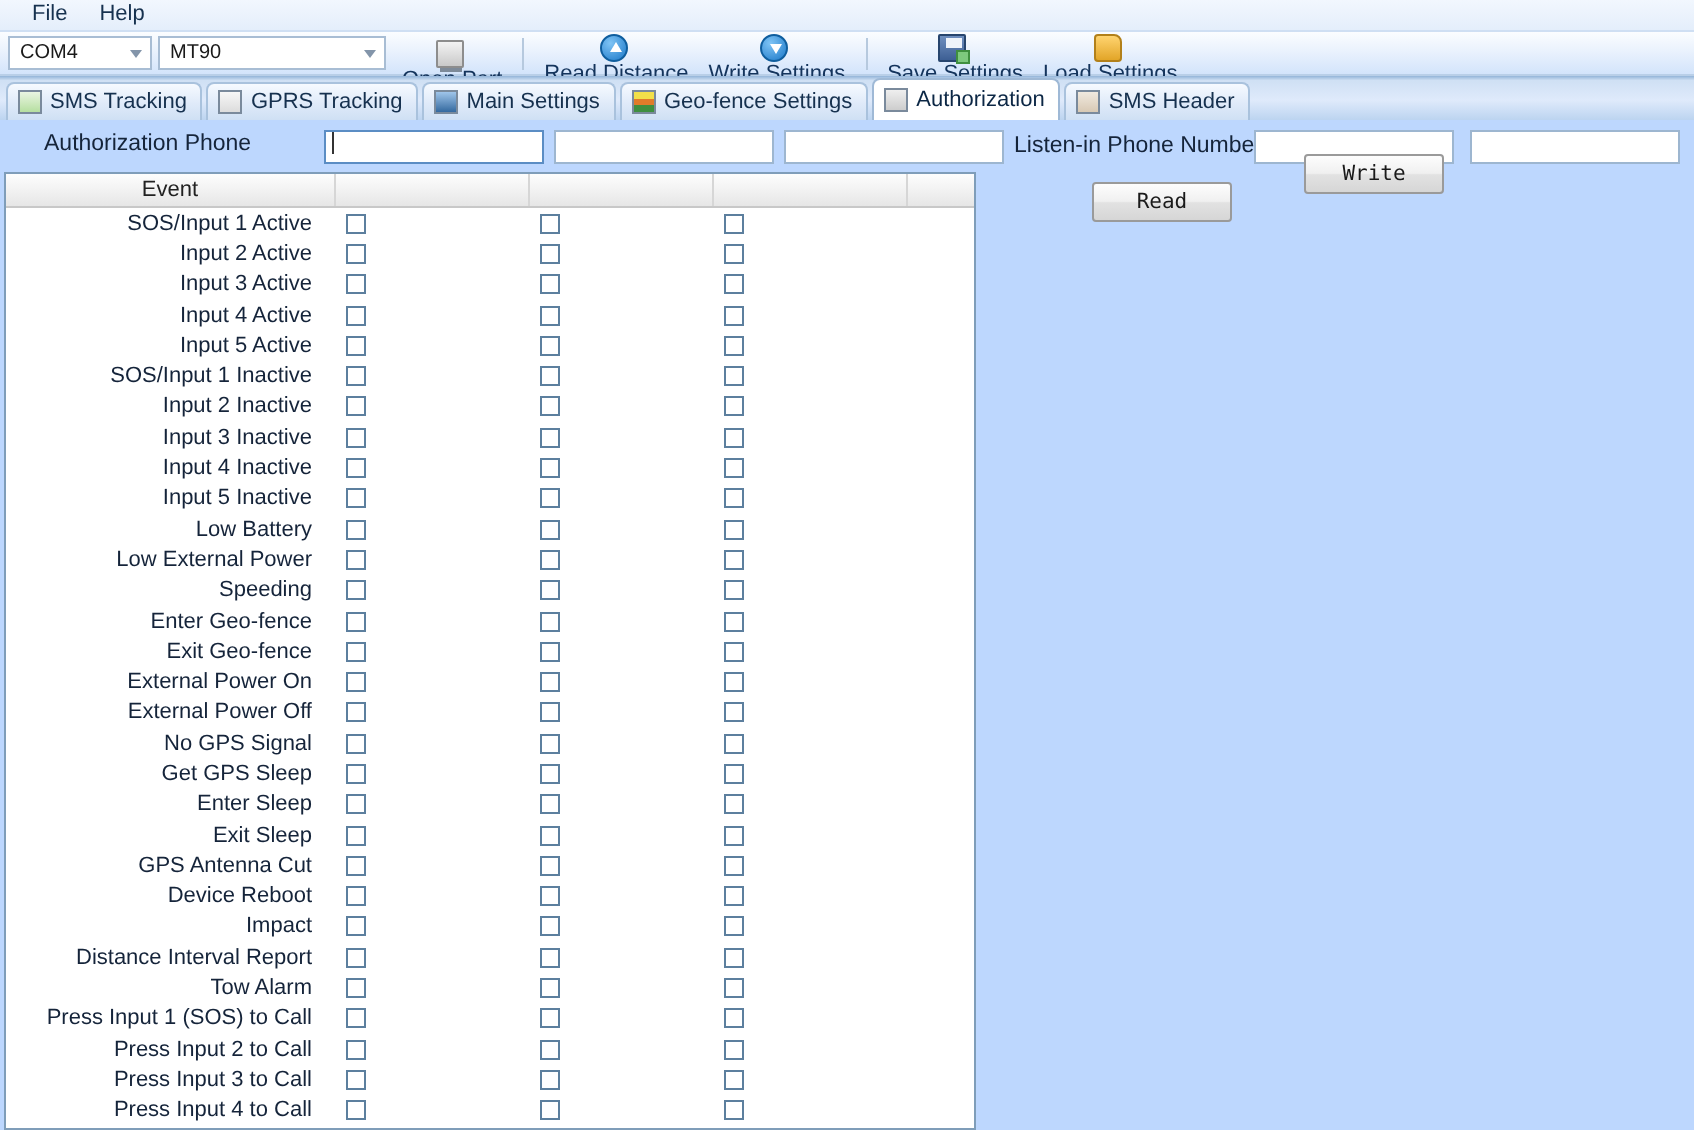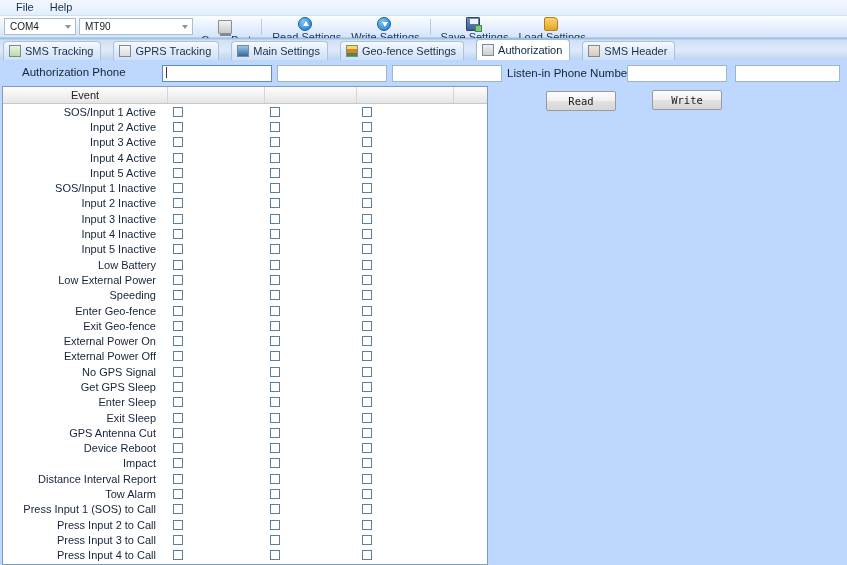--- a/index.html
+++ b/index.html
@@ -81,21 +81,21 @@
   .tabstrip {
     position: absolute; left: 0; top: 38px; width: 847px; height: 22px;
     background: linear-gradient(to bottom, #93b4d8 0%, #cfe0f4 10%, #dfeafb 55%, #bcd4f0 100%);
     display: flex; align-items: flex-end; padding-left: 3px;
   }
   .tab {
     height: 19px; display: flex; align-items: center; padding: 0 7px 0 5px;
     font-size: 11px; color: #16314f; cursor: default; white-space: nowrap;
     background: linear-gradient(to bottom, #f6faff 0%, #dfeaf9 55%, #cfe0f4 100%);
     border: 1px solid #a9c2dd; border-bottom: none;
-    border-radius: 4px 4px 0 0; margin-right: 12px;
+    border-radius: 4px 4px 0 0; margin-right: 2px;
   }
   .tab.active {
     background: #ffffff; height: 21px; border-color: #9fb9d6;
     color: #0c2745;
   }
   .tab-ico { width: 12px; height: 12px; margin-right: 4px; flex: 0 0 12px;
              border: 1px solid #7a8a9c; display:inline-block; }
   .ti-sms { background: linear-gradient(#e9f5e2,#b6dfa0); }
   .ti-gprs { background: linear-gradient(#f7f7f7,#dcdcdc); }
   .ti-main { background: linear-gradient(#9fc5ea,#34699f); }
@@ -136,21 +136,21 @@
     position: absolute; height: 20px;
     background: linear-gradient(to bottom, #fdfdfd 0%, #f0f0f0 48%, #e2e2e2 52%, #d6d6d6 100%);
     border: 1px solid #9a9a9a; border-radius: 2px;
     font-family: "DejaVu Sans Mono", monospace;
     font-size: 10.5px; color: #1a1a1a;
     display: flex; align-items: center; justify-content: center;
     cursor: default;
     margin-left: 30px;
   }
   #btn-read  { left: 516px; top: 91px; width: 70px; }
-  #btn-write { left: 622px; top: 90px; width: 70px; }
+  #btn-write { left: 622px; top: 77px; width: 70px; }
 
   
   .grid {
     position: absolute; left: 2px; top: 86px; width: 486px; height: 479px;
     background: #ffffff; border: 1px solid #7f9db9;
     overflow: hidden;
   }
   .grid-head {
     display: flex; height: 17px;
     background: linear-gradient(to bottom, #fdfdfd 0%, #f2f2f2 50%, #e6e6e6 100%);
@@ -206,21 +206,21 @@
       <span class="cb-arrow"></span>
     </div>
 
     <div class="tb-btn">
       <span class="tb-ico ico-port"></span>
       <span>Open Port</span>
     </div>
     <div class="tb-sep"></div>
     <div class="tb-btn">
       <span class="tb-ico ico-circle ico-up"></span>
-      <span>Read Settings</span>
+      <span>Read Distance</span>
     </div>
     <div class="tb-btn">
       <span class="tb-ico ico-circle ico-down"></span>
       <span>Write Settings</span>
     </div>
     <div class="tb-sep"></div>
     <div class="tb-btn">
       <span class="tb-ico ico-save"></span>
       <span>Save Settings</span>
     </div>

